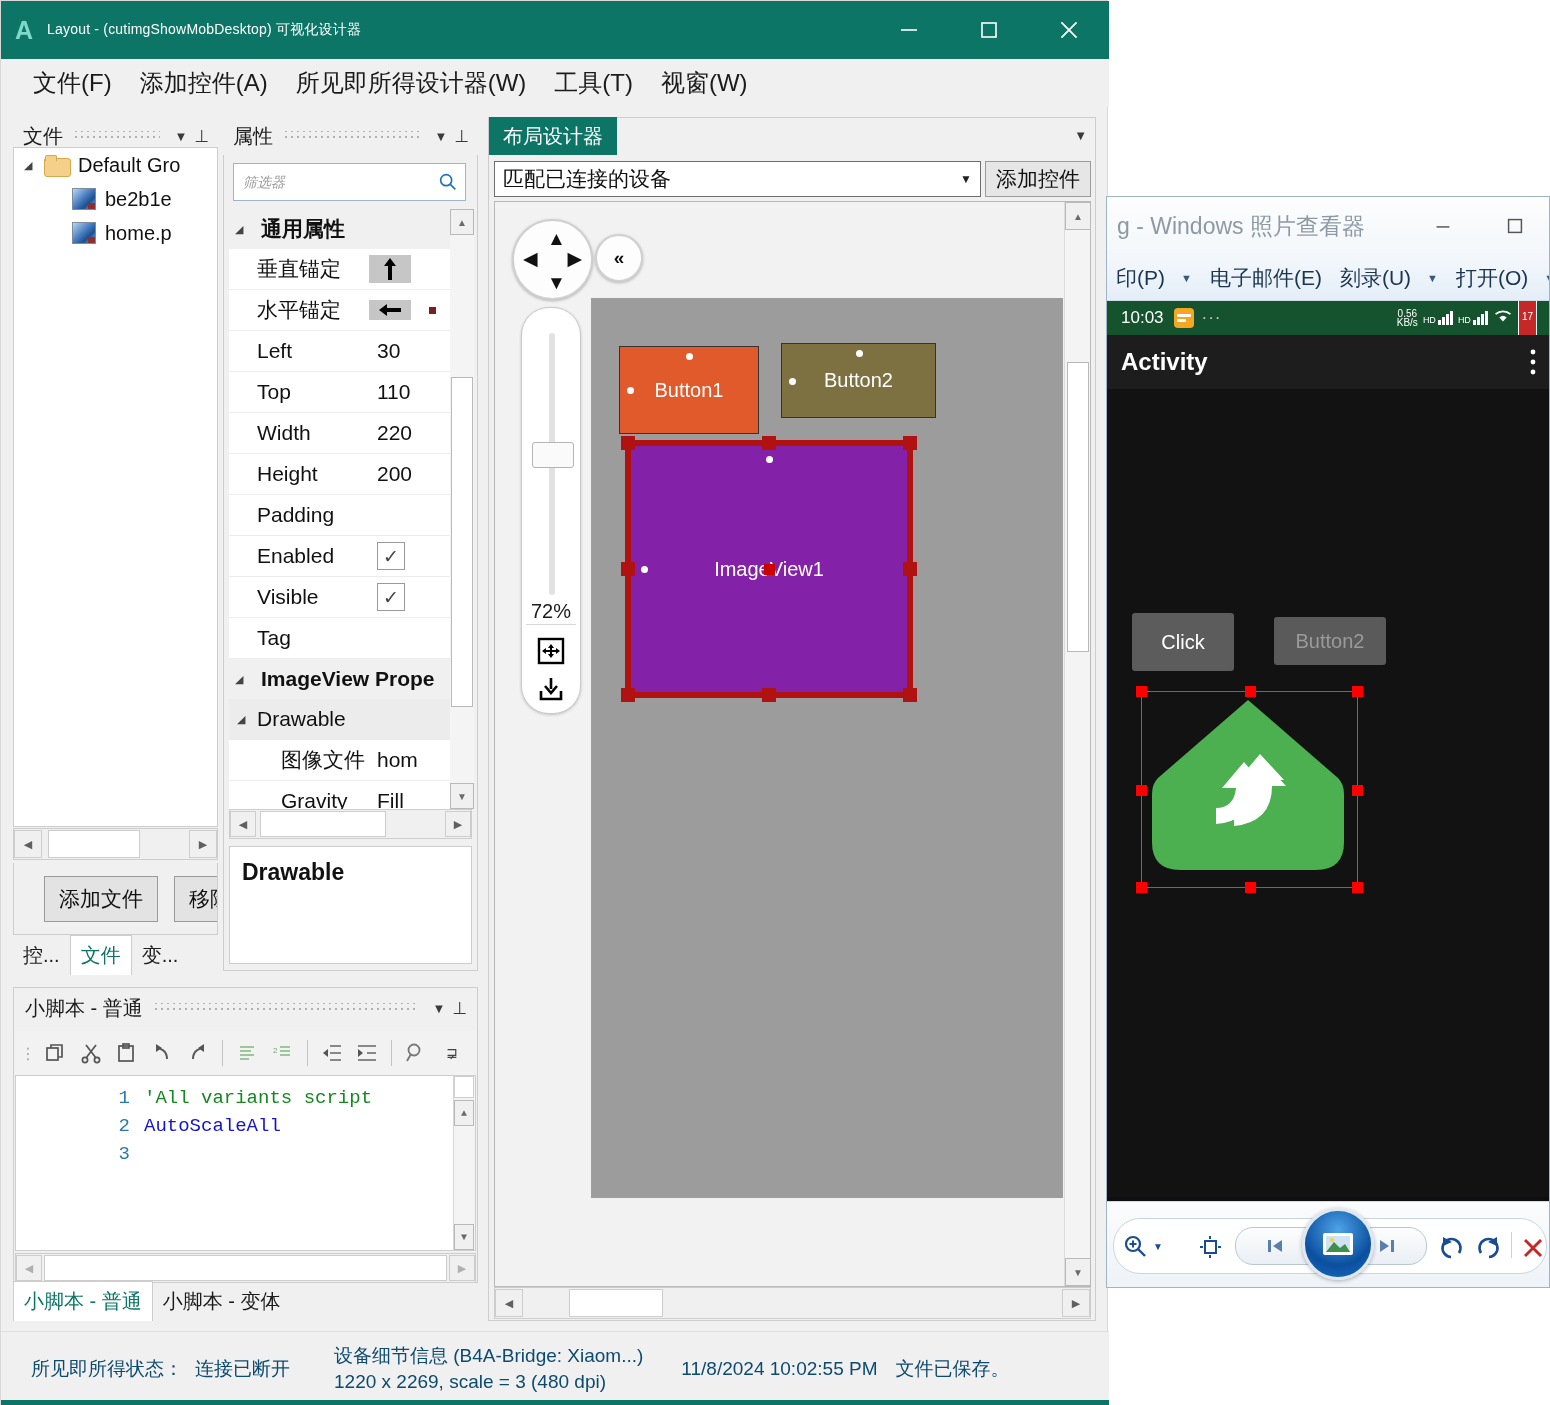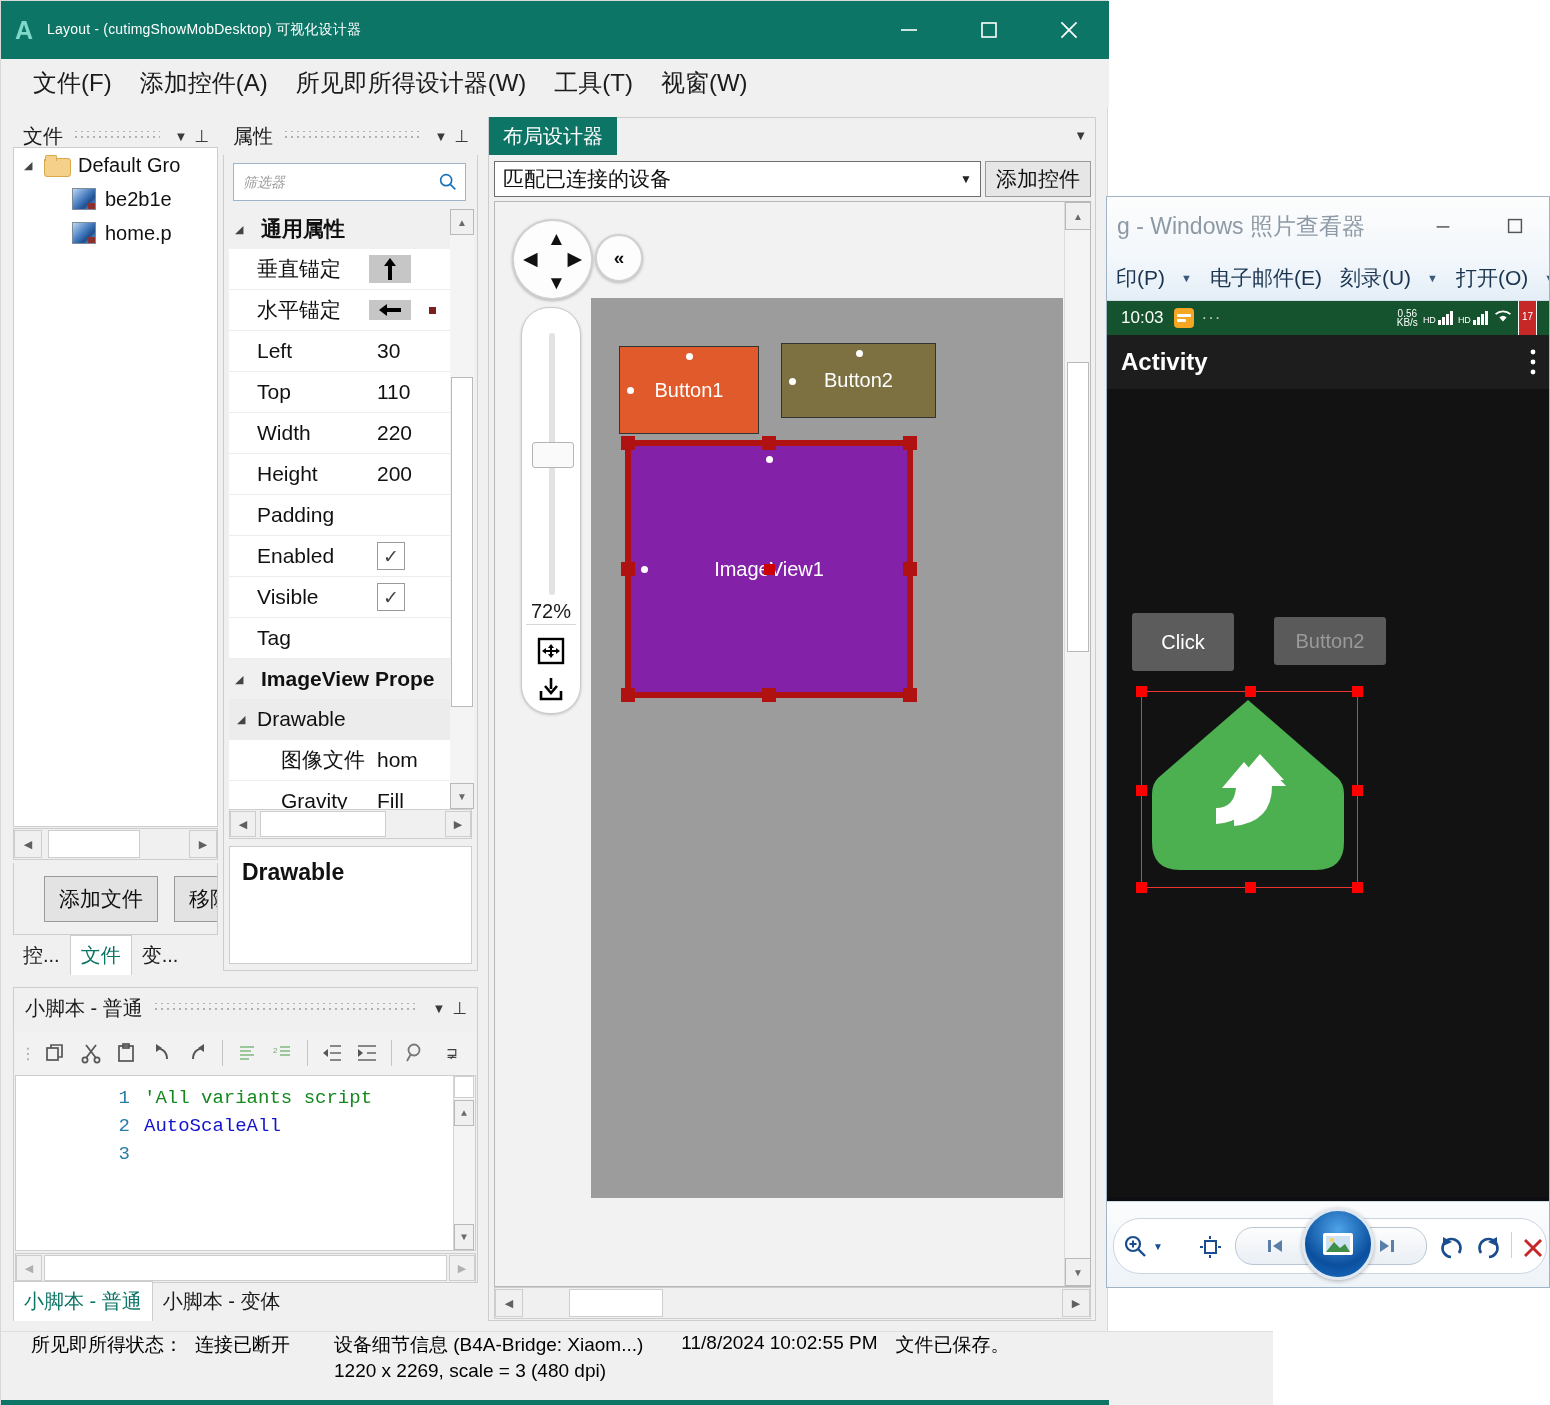--- a/index.html
+++ b/index.html
@@ -157,23 +157,23 @@
   #zoom-thumb{position:absolute;left:10px;top:134px;width:40px;height:24px;background:#fafafa;
               border:1px solid #b5b5b5;border-radius:3px;}
   #zoom-label{position:absolute;left:0;top:292px;width:58px;text-align:center;font-size:20px;color:#1b1b1b;}
   .zbtn{position:absolute;left:12px;width:34px;height:34px;display:flex;align-items:center;justify-content:center;}
   #canvas-vscroll{position:absolute;right:0;top:0;width:26px;height:100%;background:#f4f4f4;
                   border-left:1px solid #dcdcdc;box-sizing:border-box;}
   #canvas-hscroll{left:493px;top:1286px;width:597px;height:32px;background:#f0f0f0;
                   border:1px solid #cdcdcd;box-sizing:border-box;display:flex;align-items:center;}
 
   
-  #statusbar{left:0;top:1330px;width:1272px;height:74px;background:#f0f0f0;
+  #statusbar{left:0;top:1330px;width:1108px;height:74px;background:#f0f0f0;
              border-top:1px solid #dedede;box-sizing:border-box;
-             display:flex;align-items:flex-start;color:#000000;font-size:19px;}
+             display:flex;align-items:center;color:#0c4a6e;font-size:19px;}
   #status-accent{left:0;top:1399px;width:1108px;height:5px;background:#0c7566;}
 
   
   #photo-window{left:1106px;top:196px;width:444px;height:1092px;background:#fff;
                 border:1px solid #9fb4c7;box-sizing:border-box;overflow:hidden;}
   #pv-title{position:absolute;left:0;top:0;width:444px;height:58px;
             background:linear-gradient(#fdfdfd,#f3f7fb);display:flex;align-items:center;}
   #pv-title-text{font-size:23px;color:#8d9aa6;padding-left:10px;white-space:nowrap;}
   .pvwbtn{width:72px;height:50px;display:flex;align-items:center;justify-content:center;color:#4a4a4a;}
   #pv-menu{position:absolute;left:0;top:58px;width:444px;height:46px;

